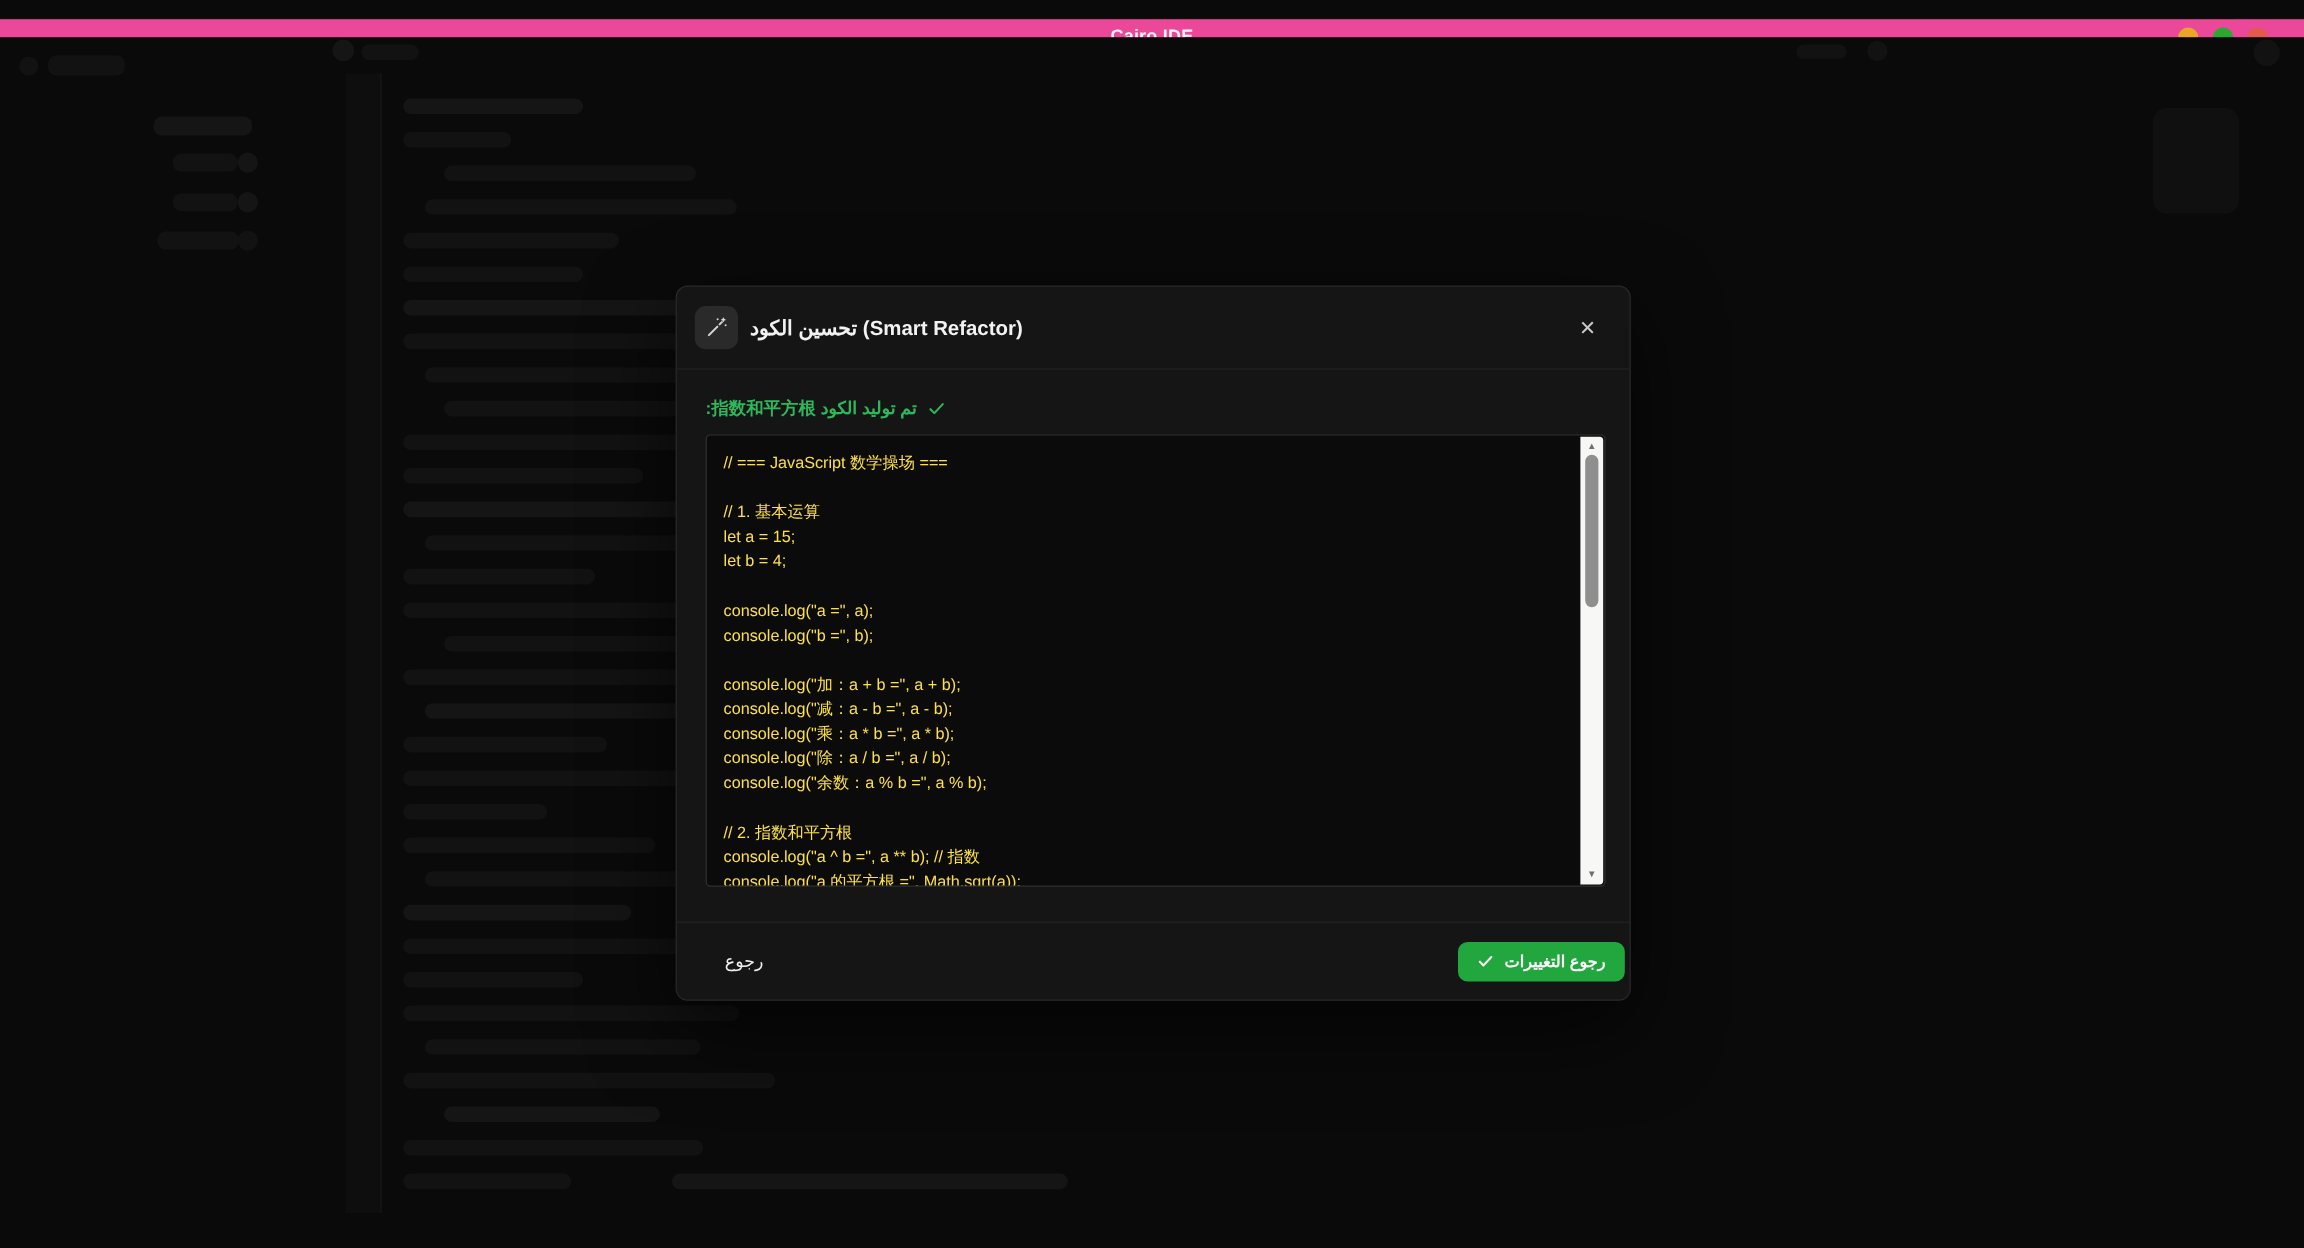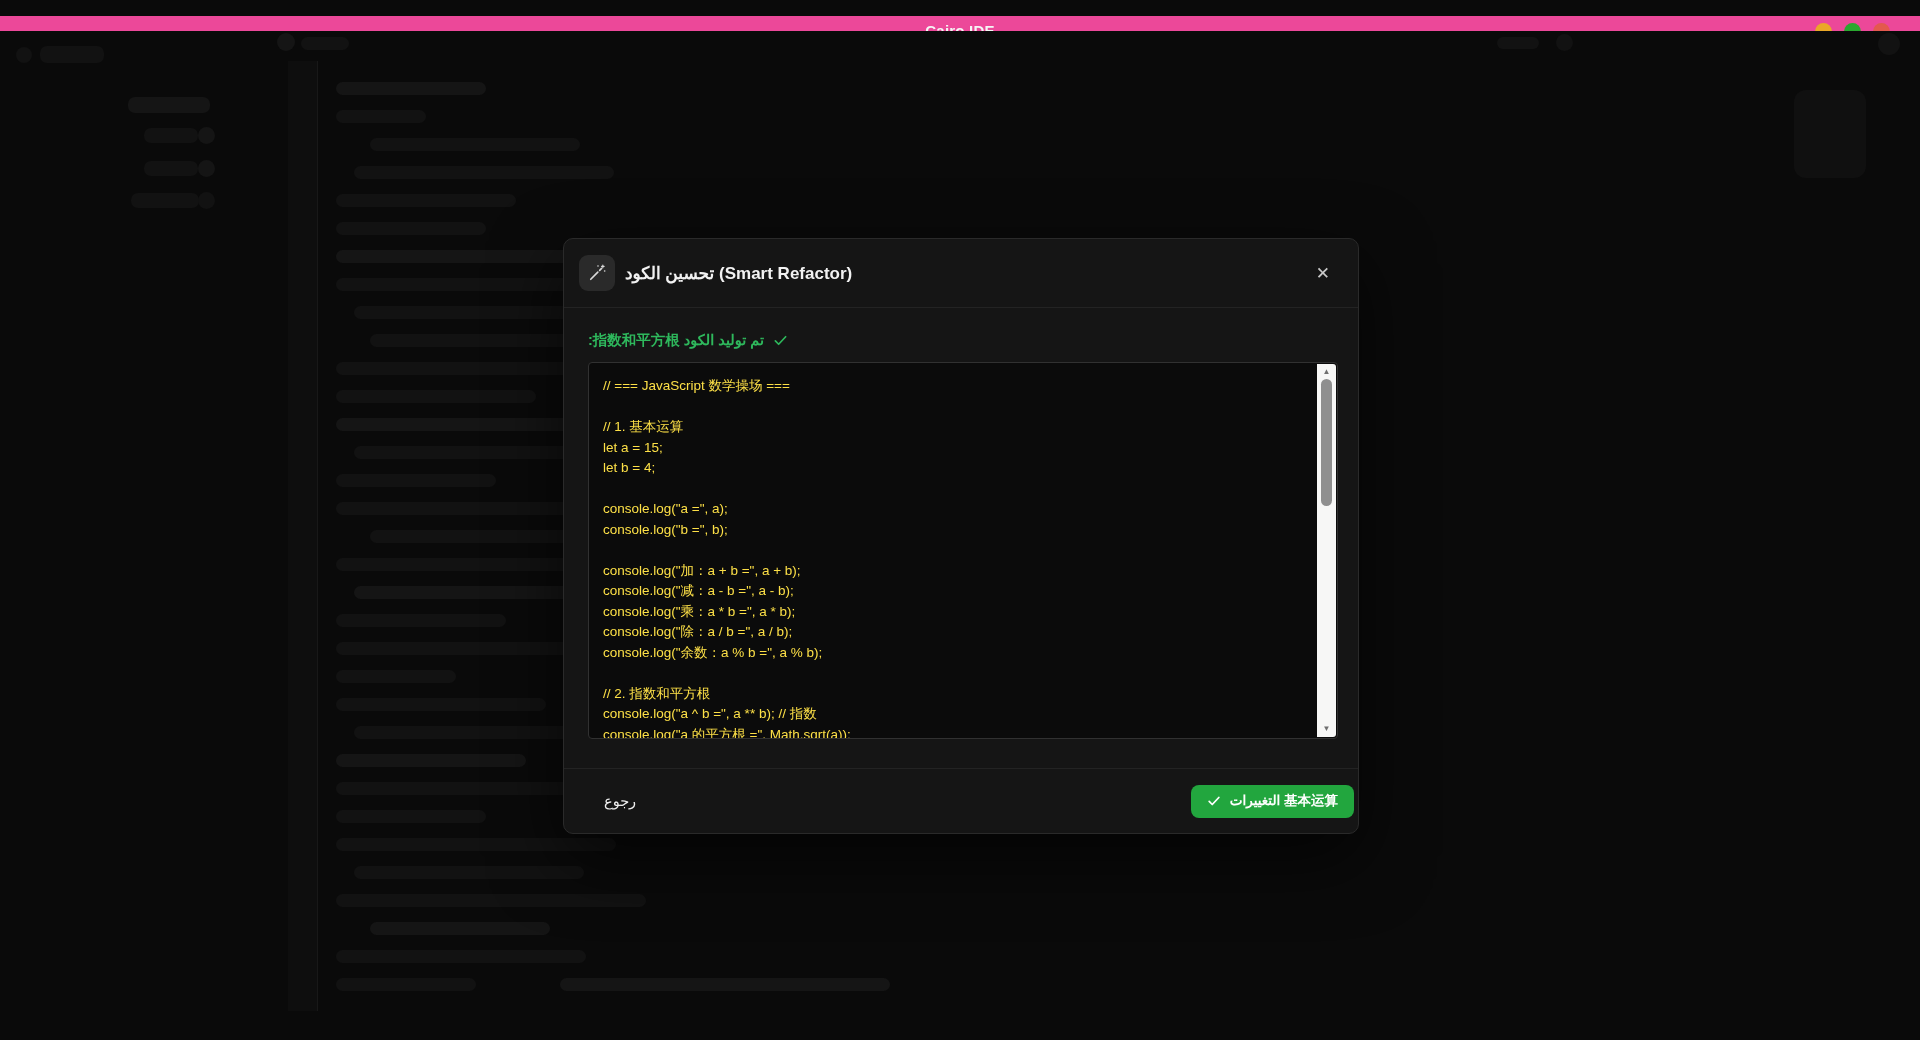--- a/index.html
+++ b/index.html
@@ -206,17 +206,17 @@
       </div>
     </div>
   </div>
 
   <div class="dialog-footer">
     <button class="back-btn">رجوع</button>
     <button class="apply-btn" style="background: rgb(34, 166, 62);">
       <svg width="14" height="14" viewBox="0 0 16 16" fill="none">
         <path d="M2.5 8.5 L6 12 L13.5 4" stroke="#ffffff" stroke-width="2" fill="none" stroke-linecap="round" stroke-linejoin="round"></path>
       </svg>
-      <span dir="rtl">基本运算 التغييرات</span>
+      <span dir="rtl">رجوع التغييرات</span>
     </button>
   </div>
 
 </div>
 
 </body></html>

